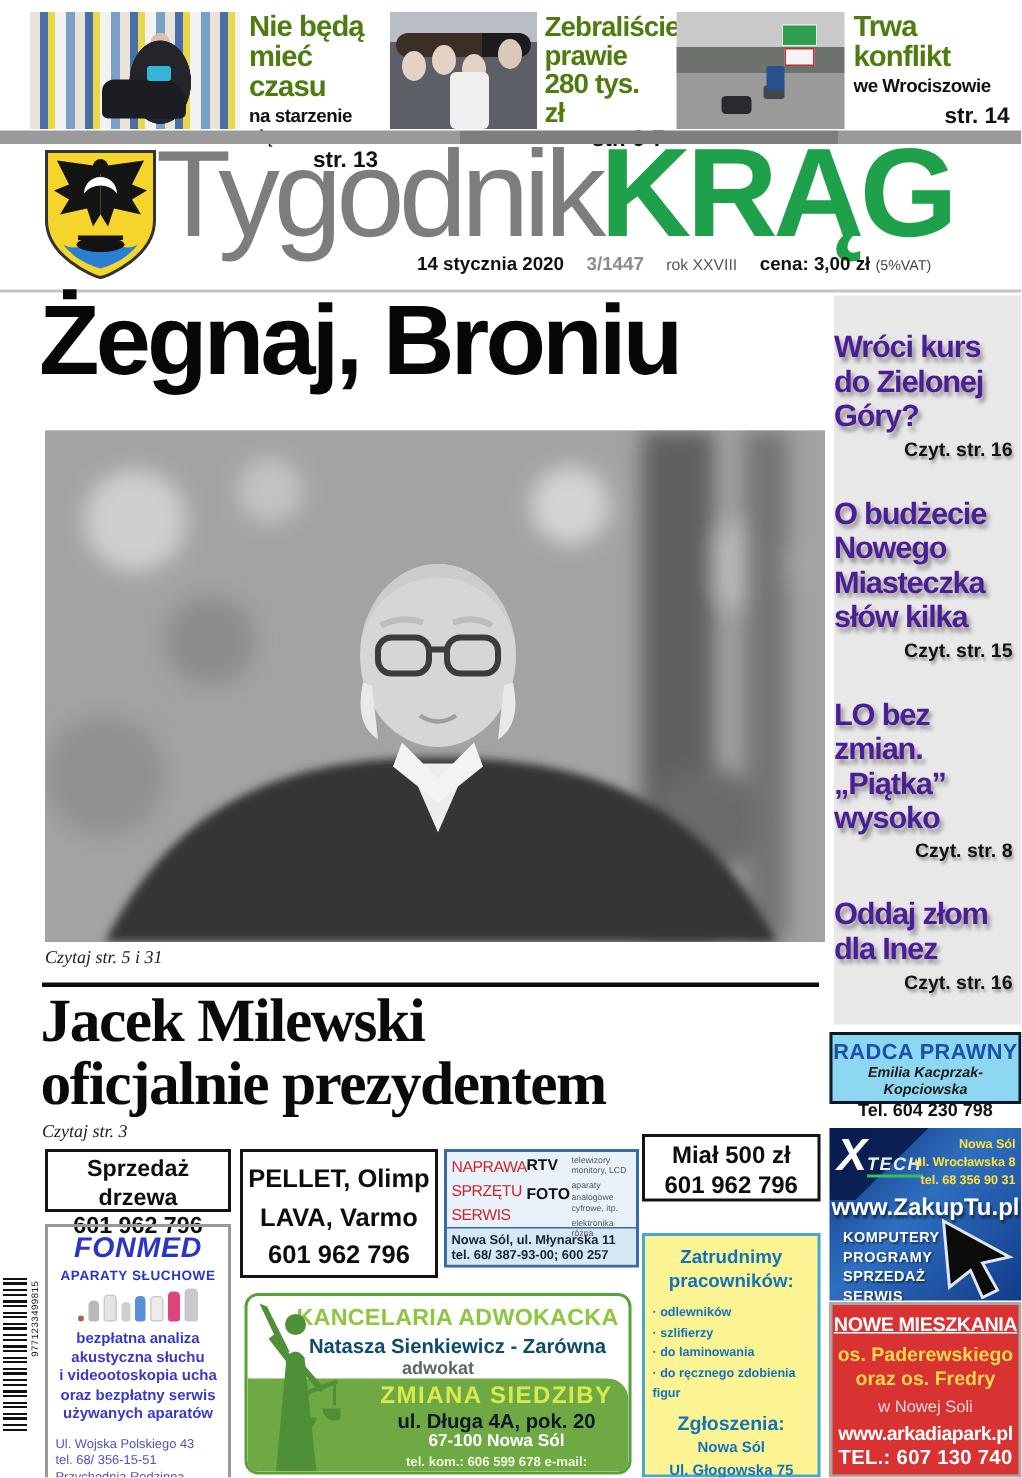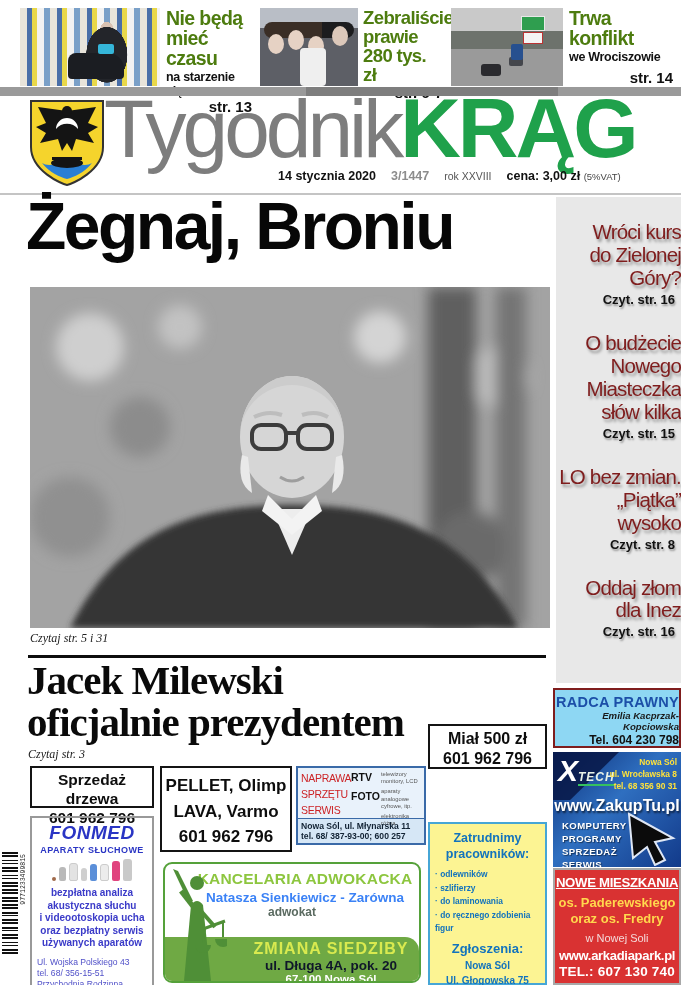--- a/index.html
+++ b/index.html
@@ -53,38 +53,38 @@
 
   
   .headline1{position:absolute;left:26px;top:192px;margin:0;font-size:66px;font-weight:800;
              letter-spacing:-2.5px;line-height:1.04;color:#070707;}
   .lead-photo{position:absolute;left:30px;top:287px;width:520px;height:341px;background:#9a9a9a;}
   .caption1{position:absolute;left:30px;top:631px;font-family:"Liberation Serif","DejaVu Serif",serif;
             font-style:italic;font-size:12px;color:#222;}
 
   
   .sidebar{position:absolute;left:556px;top:197px;width:125px;height:486px;background:#e8e8e8;box-sizing:border-box;padding-top:24px;}
-  .sb-title{font-weight:400;font-size:20.5px;line-height:1.12;letter-spacing:-0.8px;text-align:right;
-            color:#7f1d1d;text-shadow:2px 3px 3px rgba(0,0,0,0.38);}
+  .sb-title{font-weight:700;font-size:20.5px;line-height:1.12;letter-spacing:-0.8px;text-align:left;
+            color:#4c1d95;text-shadow:2px 3px 3px rgba(0,0,0,0.38);}
   .sb-ref{font-weight:800;font-size:13px;text-align:right;padding-right:6px;margin-top:2px;
           text-shadow:1px 2px 2px rgba(0,0,0,0.35);}
   .sb-item{margin-bottom:25px;}
 
   
   .rule2{position:absolute;left:28px;top:655px;width:518px;height:3px;background:#0d0d0d;}
   .headline2{position:absolute;left:27px;top:660px;margin:0;font-family:"Liberation Serif","DejaVu Serif",serif;
              font-weight:700;font-size:41px;line-height:1.02;letter-spacing:-1px;color:#0a0a0a;}
   .caption2{position:absolute;left:28px;top:747px;font-family:"Liberation Serif","DejaVu Serif",serif;
             font-style:italic;font-size:12px;color:#222;}
 
   
   .box{position:absolute;border:2px solid #141414;box-sizing:border-box;text-align:center;font-weight:800;color:#0d0d0d;}
   .ad-wood{left:30px;top:766px;width:124px;height:42px;font-size:15.5px;line-height:1.22;padding-top:3px;}
   .ad-pellet{left:160px;top:766px;width:132px;height:86px;font-size:17px;line-height:1.5;padding-top:5px;}
-  .ad-cash{left:428px;top:724px;width:119px;height:45px;font-size:16px;line-height:1.28;padding-top:3px;}
+  .ad-cash{left:428px;top:756px;width:119px;height:45px;font-size:16px;line-height:1.28;padding-top:3px;}
 
   .ad-repair{position:absolute;left:296px;top:766px;width:130px;height:79px;border:2px solid #3a6aa8;
              background:#e9f2fb;box-sizing:border-box;overflow:hidden;}
   .rep-top{display:flex;padding:3px 2px 0 3px;height:50px;box-sizing:border-box;}
   .rep-title{width:50px;font-weight:400;font-size:10.5px;line-height:1.5;color:#cc2326;letter-spacing:-0.3px;}
   .rep-cats{width:30px;font-weight:800;font-size:10.5px;color:#111;}
   .rep-cats .c1{margin-top:0;}
   .rep-cats .c2{margin-top:7px;}
   .rep-desc{flex:1;font-size:5.8px;color:#555;line-height:1.25;}
   .rep-desc div{margin-bottom:3px;}
@@ -103,39 +103,39 @@
 
   .barcode{position:absolute;left:2px;top:848px;width:26px;height:114px;background:#fff;}
   .barcode .bars{position:absolute;left:0;top:4px;width:16px;height:104px;
     background:repeating-linear-gradient(180deg,#111 0 1.5px,#fff 1.5px 3px,#111 3px 4.5px,#fff 4.5px 7.5px);}
   .barcode .num{position:absolute;right:1px;top:6px;writing-mode:vertical-rl;transform:rotate(180deg);
     font-family:"Liberation Mono","DejaVu Sans Mono",monospace;font-size:6.5px;color:#222;}
 
   .ad-law{position:absolute;left:163px;top:862px;width:258px;height:121px;border:2.5px solid #55a13a;
           border-radius:9px;background:#fff;box-sizing:border-box;overflow:hidden;text-align:center;}
   .law-title{font-weight:800;font-size:15.5px;color:#8dc63f;margin-top:6px;padding-left:26px;letter-spacing:0.2px;}
-  .law-name{font-weight:800;font-size:13.5px;color:#3b82f6;margin-top:2px;padding-left:26px;}
+  .law-name{font-weight:800;font-size:13.5px;color:#0c4a6e;margin-top:2px;padding-left:26px;}
   .law-role{font-weight:800;font-size:12px;color:#5a6a60;}
-  .law-band{position:absolute;left:0;right:0;bottom:0;height:44px;background:#6fa944;border-radius:0 14px 0 0;padding-left:48px;}
+  .law-band{position:absolute;left:0;right:0;bottom:0;height:62px;background:#6fa944;border-radius:0 14px 0 0;padding-left:48px;}
   .law-notice{font-weight:800;font-size:16px;color:#d9ea4f;margin-top:3px;padding-left:30px;letter-spacing:1px;}
   .law-a1{font-weight:800;font-size:13.5px;color:#0f172a;padding-left:30px;}
   .law-a2{font-weight:800;font-size:11.5px;color:#fff;padding-left:30px;}
   .law-contact{font-weight:700;font-size:8.8px;color:#eef5dd;margin-top:2px;padding-left:30px;}
   .law-statue{position:absolute;left:4px;bottom:0px;}
 
   .ad-jobs{position:absolute;left:428px;top:822px;width:119px;height:163px;border:2px solid #46a6d6;
            background:#fcf493;box-sizing:border-box;color:#1273bd;text-align:center;}
   .jobs-title{font-weight:800;font-size:12.5px;line-height:1.25;margin-top:7px;}
   .jobs-list{text-align:left;margin:6px 0 0 5px;font-weight:700;font-size:8.4px;line-height:1.6;}
   .jobs-list div::before{content:"· ";}
   .jobs-apply{font-weight:800;font-size:13px;margin-top:6px;}
   .jobs-addr{font-weight:800;font-size:10px;line-height:1.5;margin-top:2px;}
 
-  .ad-radca{position:absolute;left:553px;top:688px;width:128px;height:60px;background:#8ed7f3;
-            border:2px solid #7f1d1d;box-sizing:border-box;text-align:right;}
+  .ad-radca{position:absolute;left:553px;top:688px;width:128px;height:48px;background:#8ed7f3;
+            border:2px solid #0f172a;box-sizing:border-box;text-align:center;}
   .radca-title{font-weight:800;font-size:14.5px;color:#1c4fa8;margin-top:4px;letter-spacing:0.3px;}
   .radca-name{font-style:italic;font-weight:700;font-size:9.6px;color:#1a1a1a;}
   .radca-tel{font-weight:800;font-size:12px;color:#111;margin-top:1px;}
 
   .ad-xtech{position:absolute;left:553px;top:752px;width:128px;height:115px;overflow:hidden;
             background:linear-gradient(135deg,#0c2f78 0%,#2f6fc0 45%,#123a8a 100%);color:#fff;}
   .xt-tri{position:absolute;left:0;top:0;width:66px;height:48px;background:rgba(8,24,70,0.85);
           clip-path:polygon(0 0,100% 0,26% 100%,0 100%);}
   .xt-logo{position:absolute;left:5px;top:4px;font-style:italic;font-weight:800;line-height:1;}
   .xt-x{font-size:30px;color:#fff;}

